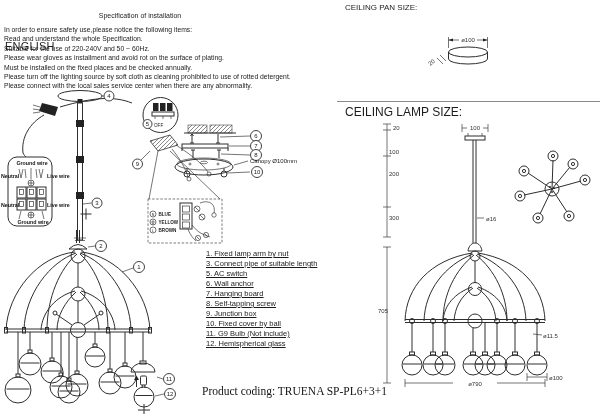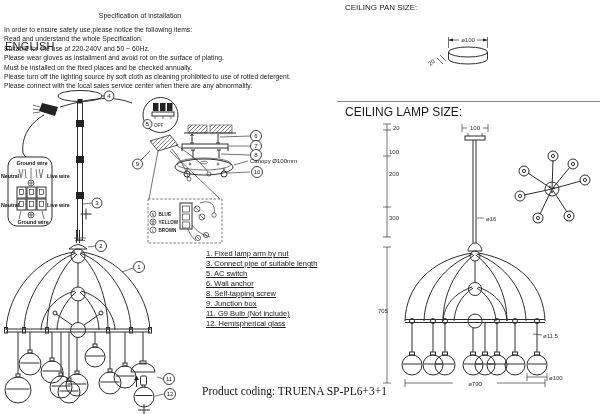--- a/index.html
+++ b/index.html
@@ -45,22 +45,24 @@
 
   <div class="abs t" id="pan-title">CEILING PAN SIZE:</div>
   <div class="abs" id="divider"></div>
   <div class="abs t" id="lamp-title">CEILING LAMP SIZE:</div>
 
   <div class="abs" id="parts">
     <div class="t">1. Fixed lamp arm by nut</div>
     <div class="t">3. Connect pipe of suitable length</div>
     <div class="t">5. AC switch</div>
     <div class="t">6. Wall anchor</div>
+    <div class="t">7. Hanging board</div>
     <div class="t">8. Self-tapping screw</div>
     <div class="t">9. Junction box</div>
+    <div class="t">10. Fixed cover by ball</div>
     <div class="t">11. G9 Bulb (Not include)</div>
     <div class="t">12. Hemispherical glass</div>
   </div>
 
   <div class="abs t" id="product-coding">Product coding: TRUENA SP-PL6+3+1</div>
 
   <svg style="left:0;top:95px" width="135" height="155" viewBox="0 0 135 155">
     <g>
       <path class="ln" d="M132,8 C114,1 94,2 60,12"></path>
       <polygon class="fillk" points="42,8 58,12 55,21 39,16"></polygon>

